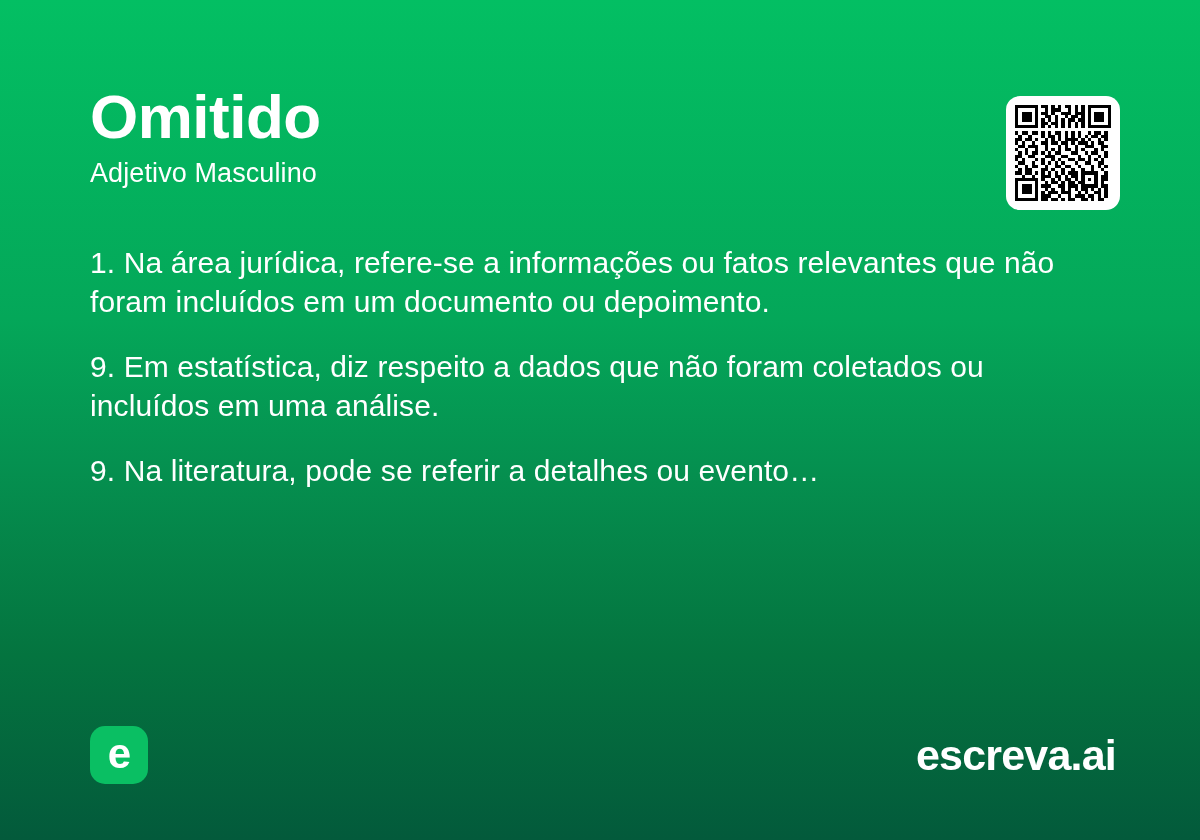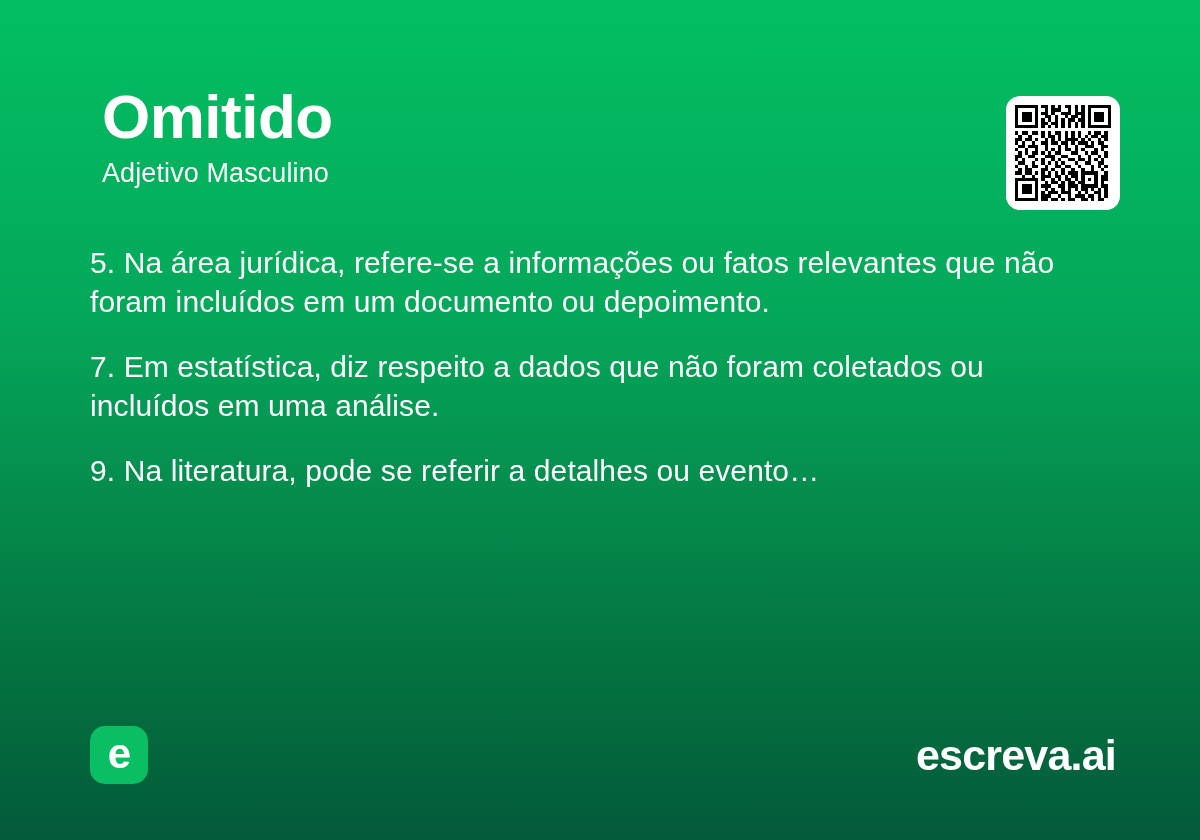--- a/index.html
+++ b/index.html
@@ -27,21 +27,20 @@
     box-sizing: border-box;
     overflow: hidden;
   }
 
   
   #header {
     position: absolute;
     left: 90px;
     top: 84px;
     right: 104px;
-    margin-left: 12px;
   }
   #word-title {
     font-size: 62px;
     font-weight: bold;
     color: #ffffff;
     line-height: 1.05;
     letter-spacing: -0.5px;
     margin: 0;
   }
   #word-class {
@@ -378,22 +377,22 @@
         <rect x="14" y="28" width="1" height="1"></rect>
           <rect x="17" y="28" width="1" height="1"></rect>
         <rect x="21" y="28" width="1" height="1"></rect>
           <rect x="23" y="28" width="1" height="1"></rect>
         <rect x="25" y="28" width="2" height="1"></rect>
       </g>
     </svg>
   </div>
 
   <div id="definitions">
-    <p class="definition">5. Na área jurídica, refere-se a informações ou fatos relevantes que não foram incluídos em um documento ou depoimento.</p>
-    <p class="definition">7. Em estatística, diz respeito a dados que não foram coletados ou incluídos em uma análise.</p>
+    <p class="definition">1. Na área jurídica, refere-se a informações ou fatos relevantes que não foram incluídos em um documento ou depoimento.</p>
+    <p class="definition">9. Em estatística, diz respeito a dados que não foram coletados ou incluídos em uma análise.</p>
     <p class="definition">9. Na literatura, pode se referir a detalhes ou evento…</p>
   </div>
 
   <div id="footer">
     <div id="brand-logo">
       <span id="brand-logo-letter">e</span>
     </div>
     <div id="brand-wordmark">escreva.ai</div>
   </div>
 

